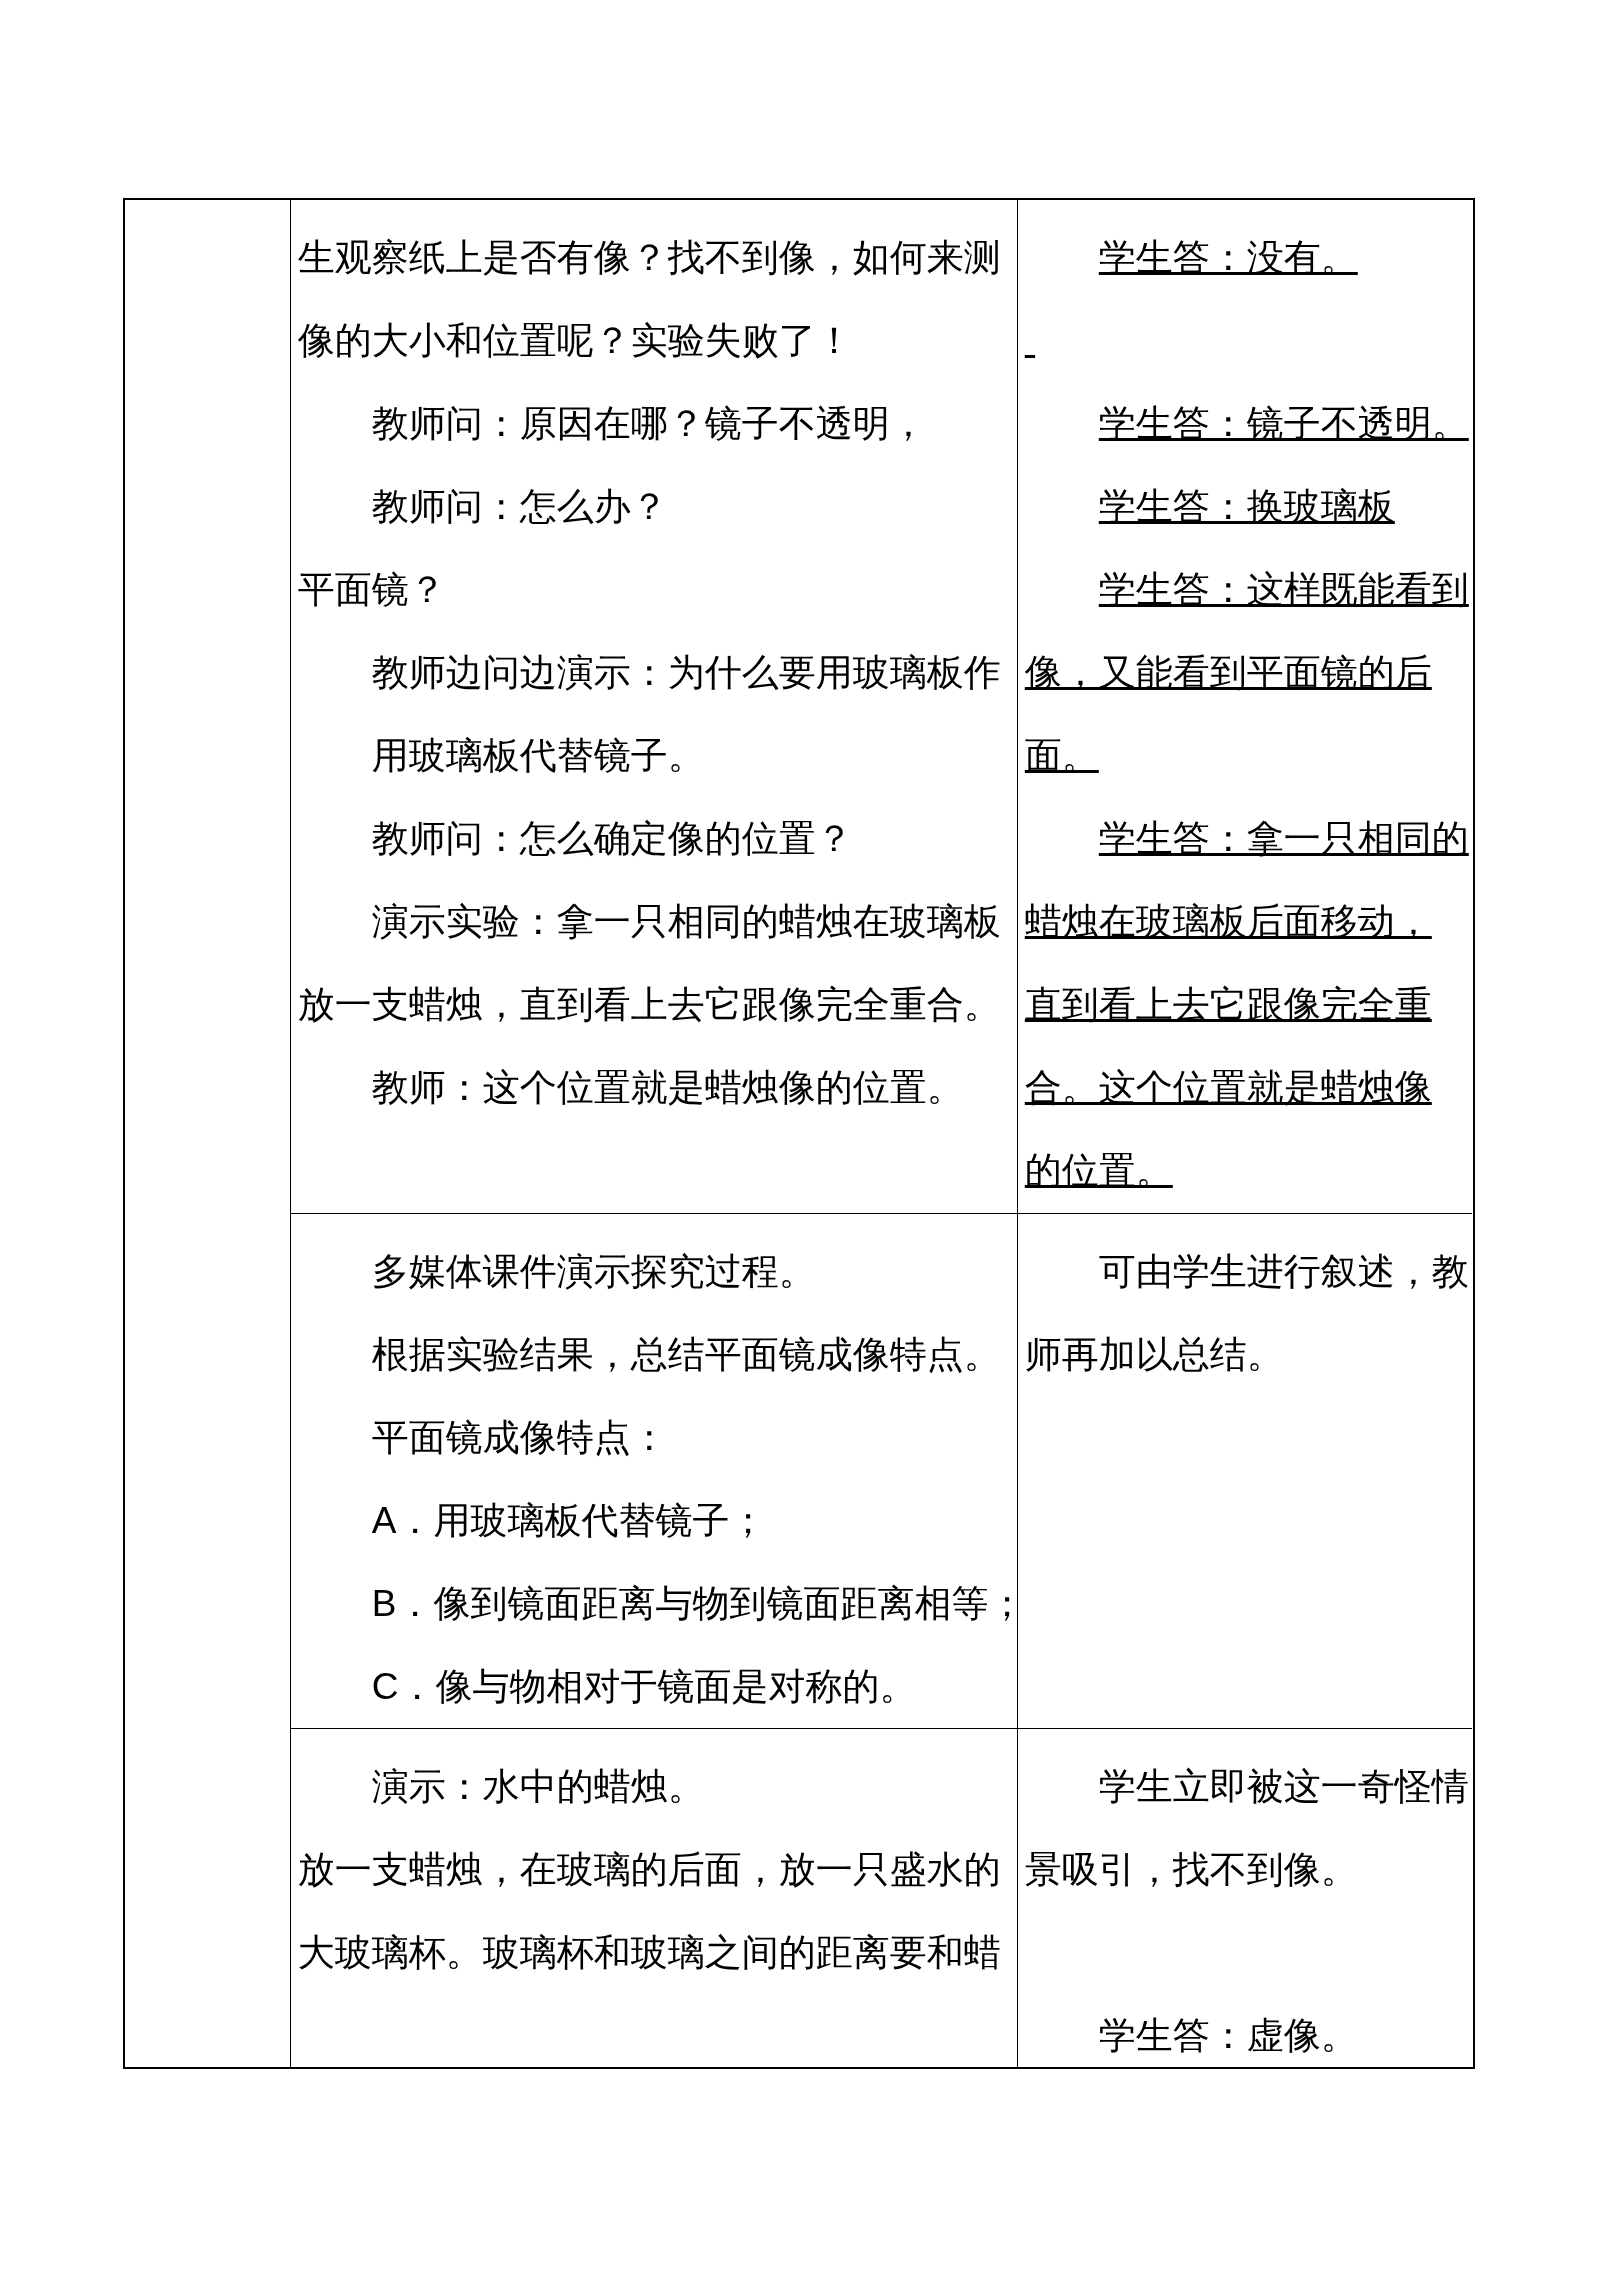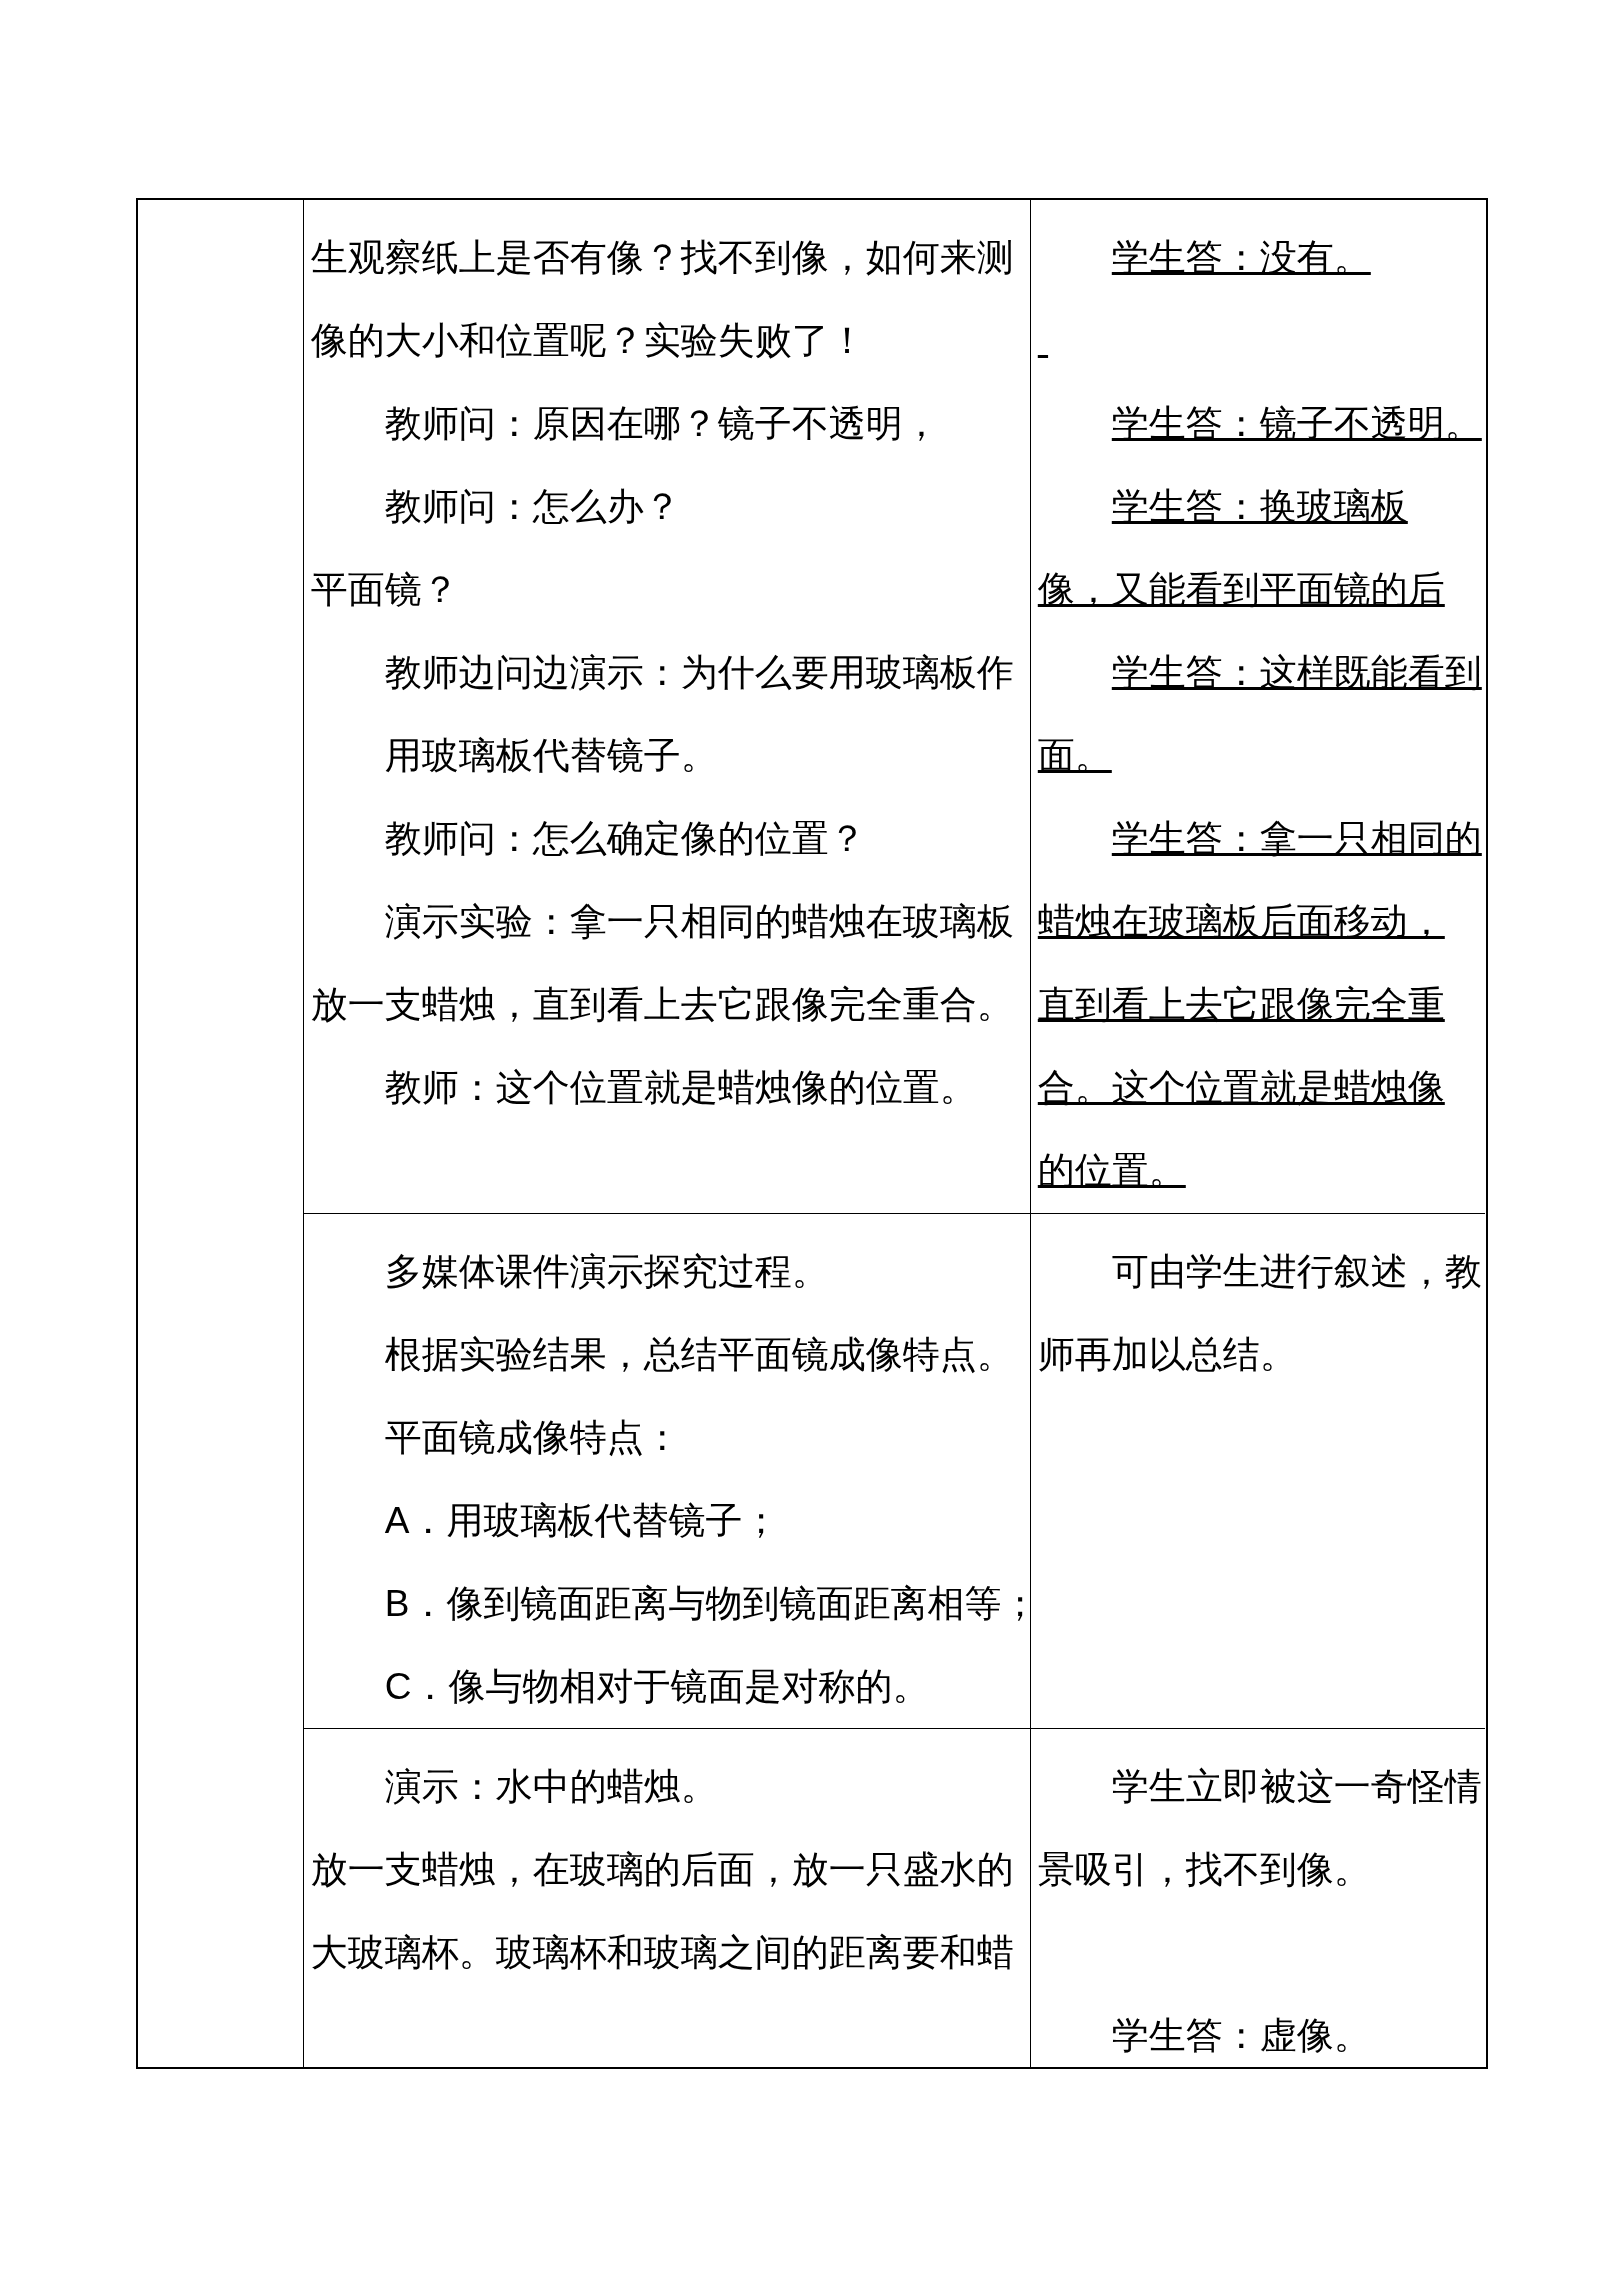--- a/index.html
+++ b/index.html
@@ -13,21 +13,21 @@
   }
   .page {
     position: relative;
     width: 1623px;
     height: 2295px;
     background: var(--paper, #ffffff);
     overflow: hidden;
   }
   .doc-table {
     position: absolute;
-    left: 136px;
+    left: 123px;
     top: 198px;
     width: 1352px;
     height: 1871px;
     box-sizing: border-box;
     border: 2px solid var(--ink, #000000);
     display: grid;
     grid-template-columns: 166px 727px 454px;
     grid-template-rows: 1014px 515px auto;
     background: var(--paper, #ffffff);
   }
@@ -74,22 +74,22 @@
         <div class="line indent">演示实验：拿一只相同的蜡烛在玻璃板</div>
         <div class="line">放一支蜡烛，直到看上去它跟像完全重合。</div>
         <div class="line indent">教师：这个位置就是蜡烛像的位置。</div>
       </div>
 
     <div class="cell content s1 b-b">
         <div class="line indent">学生答：没有。</div>
         <div class="line">&nbsp;</div>
         <div class="line indent">学生答：镜子不透明。</div>
         <div class="line indent">学生答：换玻璃板</div>
+        <div class="line indent">学生答：这样既能看到</div>
         <div class="line">像，又能看到平面镜的后</div>
-        <div class="line indent">学生答：这样既能看到</div>
         <div class="line">面。</div>
         <div class="line indent">学生答：拿一只相同的</div>
         <div class="line">蜡烛在玻璃板后面移动，</div>
         <div class="line">直到看上去它跟像完全重</div>
         <div class="line">合。这个位置就是蜡烛像</div>
         <div class="line">的位置。</div>
       </div>
 
     <div class="cell content t2 b-r b-b">
         <div class="line indent">多媒体课件演示探究过程。</div>

